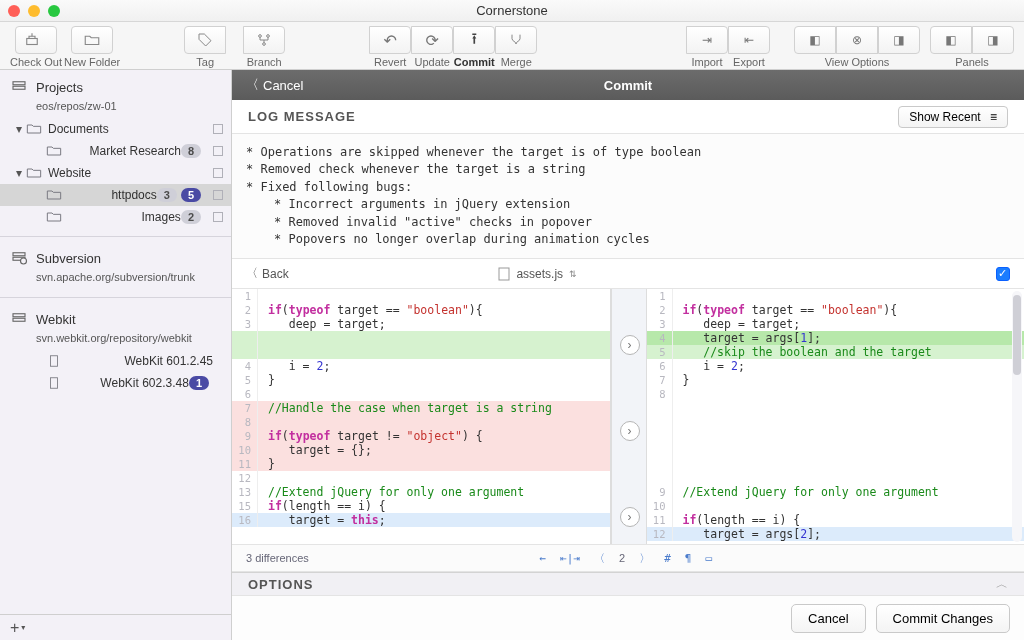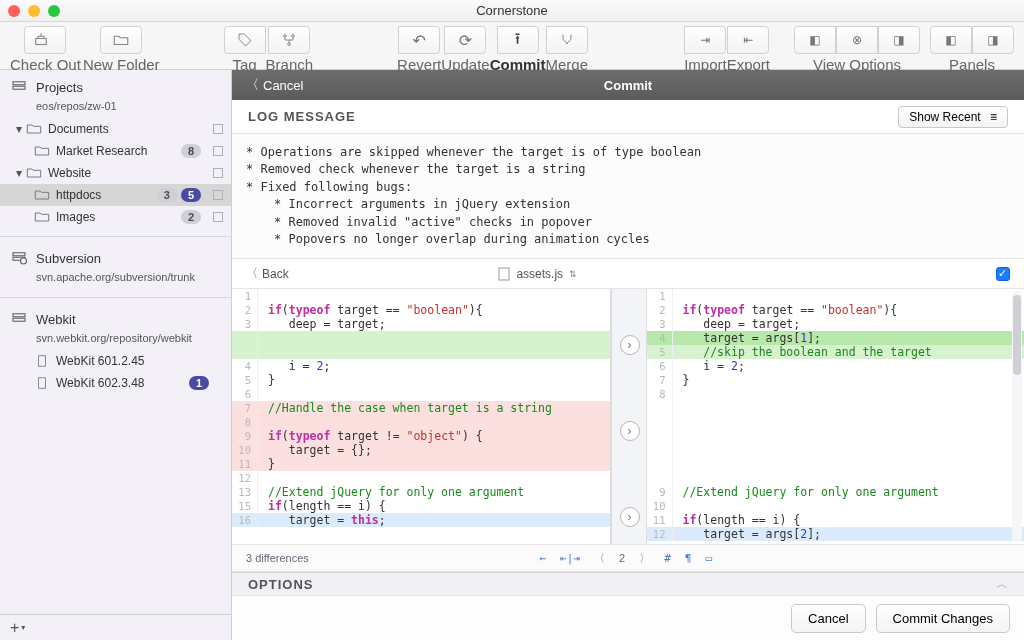--- a/index.html
+++ b/index.html
@@ -22,34 +22,34 @@
 .toolbar { height: 48px; background: #f6f6f6; border-bottom: 1px solid #cfcfcf;
   display: flex; align-items: flex-start; padding: 4px 10px 0; gap: 2px; }
 .tb-group { display: flex; flex-direction: column; align-items: center; }
 .tb-btns { display: flex; }
 .tb-btn { width: 42px; height: 28px; border: 1px solid #d1d1d1;
   background: linear-gradient(#fff,#f3f3f3); display:flex; align-items:center;
   justify-content:center; color:#777; }
 .tb-btn:first-child { border-radius: 4px 0 0 4px; }
 .tb-btn:last-child { border-radius: 0 4px 4px 0; }
 .tb-btn.only { border-radius: 4px; }
-.tb-label { font-size: 15px; color: #666; margin-top: 2px; }
+.tb-label { font-size: 11px; color: #666; margin-top: 2px; }
 .tb-grow { flex-grow: 1; }
 
 .main { display: flex; height: calc(640px - 70px); }
 .sidebar { width: 232px; background: #f3f1f7; border-right: 1px solid #cfcfcf;
   display: flex; flex-direction: column; }
 .content { flex: 1; display: flex; flex-direction: column; }
 
 .sb-head { display: flex; align-items: center; padding: 8px 10px 4px; }
 .sb-icon { width: 18px; height: 18px; margin-right: 8px; }
 .sb-title { font-size: 13px; }
 .sb-sub { font-size: 11px; color:#555; padding-left: 36px; padding-bottom: 6px;}
 .sb-item { display:flex; align-items:center; height: 22px; padding-left: 14px;}
-.sb-item.d1 { padding-left: 22px; }
+.sb-item.d1 { padding-left: 34px; text-align: right; }
 .sb-item.sel { background: #d6d6d6; }
 .sb-item .chev { width:10px; text-align:center; margin-right:2px; color:#555;}
 .sb-item .fico { width:16px; height:14px; margin-right:6px; }
 .sb-item .lbl { flex:1; font-size: 12px; }
 .sb-item.sel .lbl { color: #303030; font-weight:500;}
 .badge { background:#cfcfd8; color:#4c4c4c; border-radius: 9px; padding:1px 7px;
   font-size:11px; font-weight:600; margin-right:4px;}
 .badge.dark { background:#4a4aa4; color:#fff; }
 .sb-item .cbox { width:10px; height:10px; border:1px solid #b0b0b8; margin:0 8px;}
 .sb-div { height:1px; background:#d6d4dc; margin: 8px 0 4px;}
@@ -155,21 +155,21 @@
       <div class="tb-btn only">
         <svg viewBox="0 0 24 24" width="18" height="18" fill="none" stroke="#888" stroke-width="1.5">
             <path d="M3 7h6l2 2h10v9H3z"></path>
           </svg>
       </div>
     </div>
     <div class="tb-label">New Folder</div>
   </div>
   <div style="width:60px"></div>
 
-  <div style="display:flex; gap:0;">
+  <div style="display:flex; gap:17px;">
     <div class="tb-group">
       <div class="tb-btns">
           <div class="tb-btn" style="border-radius:4px 0 0 4px">
         <svg viewBox="0 0 24 24" width="16" height="16" fill="none" stroke="#888" stroke-width="1.5">
               <path d="M3 3h8l10 10-8 8L3 11z"></path>
             </svg>
       </div>
         </div>
       <div class="tb-label">Tag</div>
     </div>

